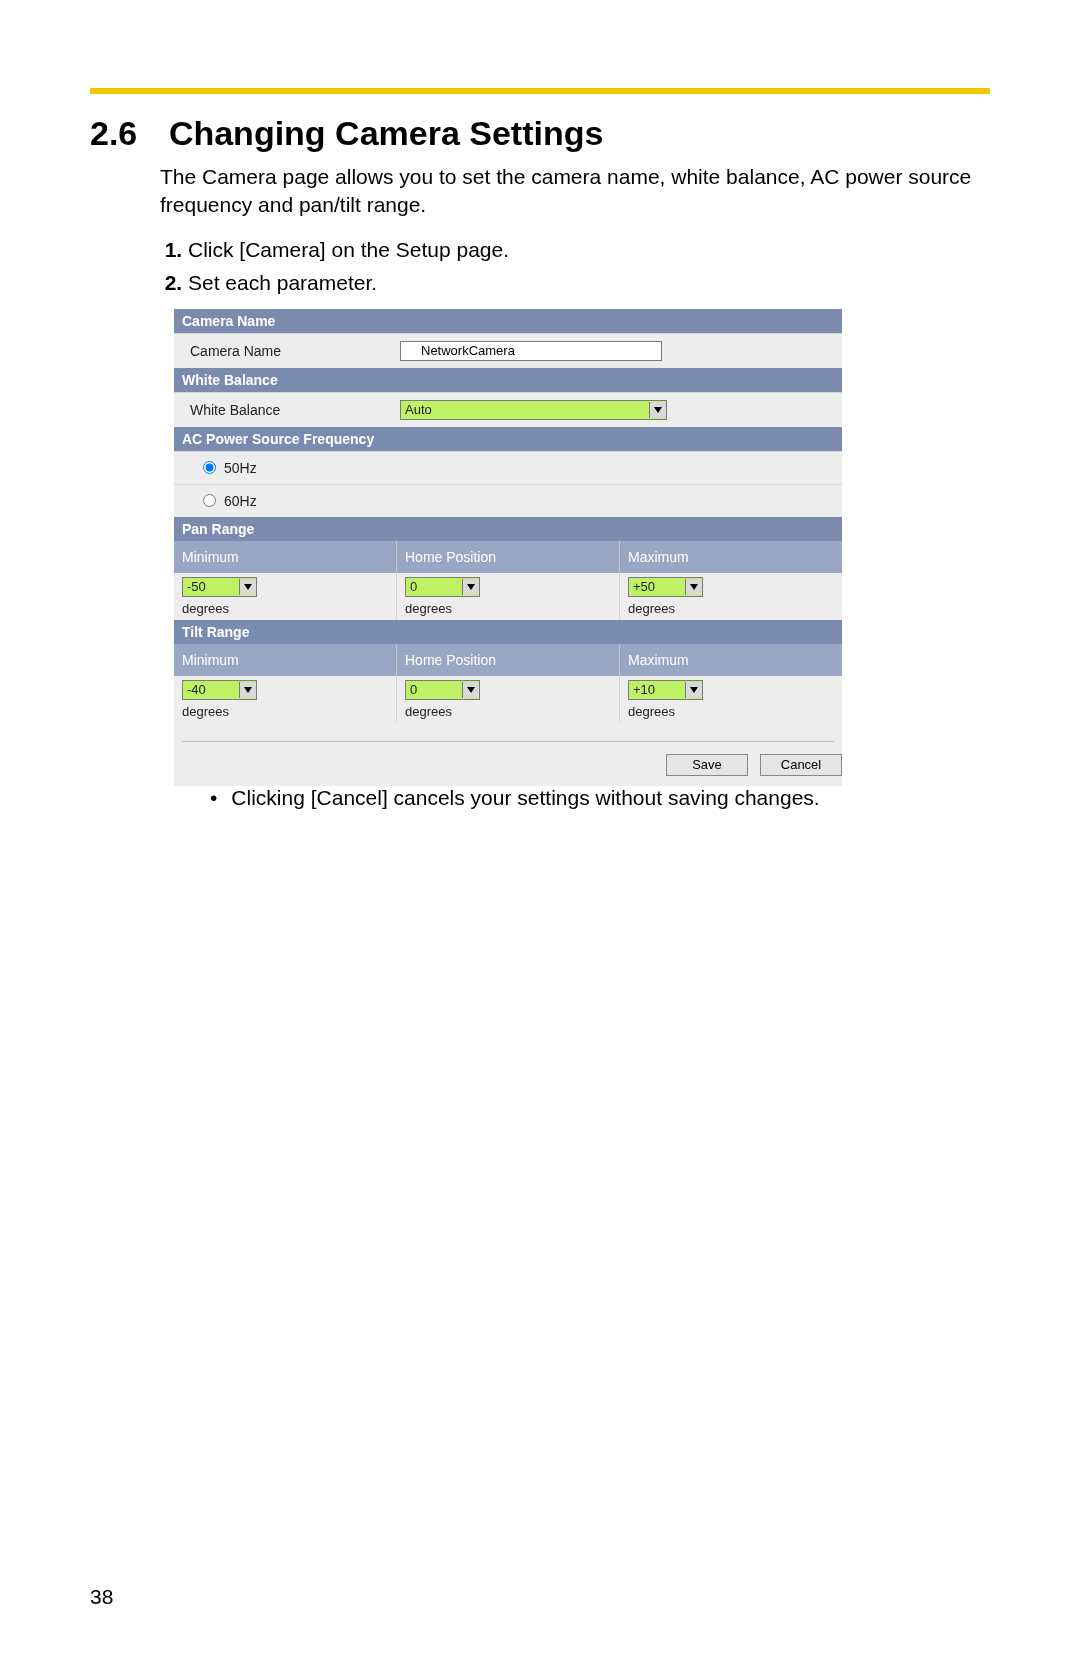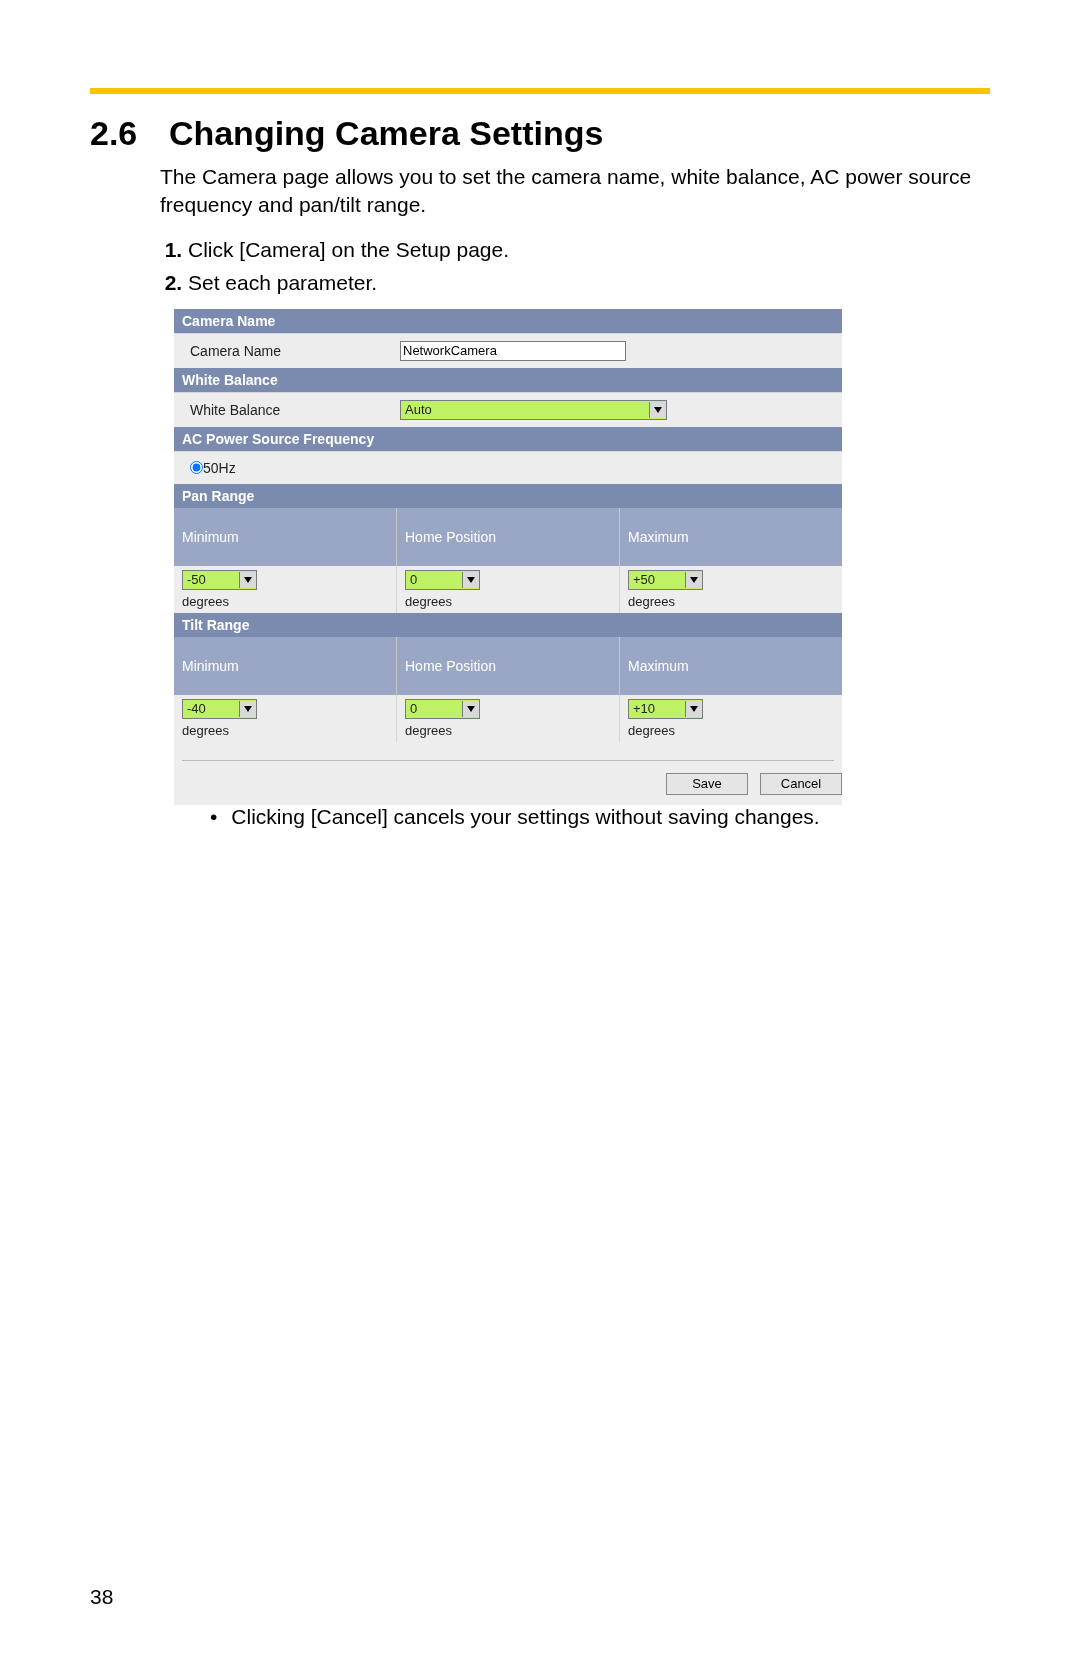--- a/index.html
+++ b/index.html
@@ -11,30 +11,30 @@
 .section-heading .title{font-size:34px;font-weight:700}
 .intro{font-size:21px;line-height:1.35;margin:2px 0 14px 70px}
 ol.steps{margin:0 0 10px 70px;padding-left:28px;font-size:21px;line-height:1.5}
 ol.steps li{margin-bottom:2px}
 ol.steps li::marker{font-weight:700}
 .ui-panel{margin-left:84px;width:668px;background:#ededed;font-family:Tahoma,Verdana,sans-serif;font-size:14px;color:#222}
 .sec-hdr{background:#7b8bb0;color:#fff;font-weight:700;padding:4px 8px;font-size:14px}
 .row{display:flex;align-items:center;border-top:1px solid #d6d6d6;padding:4px 6px 4px 16px;height:26px}
 .row .lbl{width:210px;color:#222}
 .row .ctrl{flex:1}
-input.txt{width:220px;height:18px;border:1px solid #7a7a7a;background:#fff;font-size:13px;padding:0 2px;font-family:Tahoma,Verdana,sans-serif}
+input.txt{width:220px;height:18px;border:1px solid #7a7a7a;background:#fff;font-size:13px;padding:0 20px;font-family:Tahoma,Verdana,sans-serif}
 .dd{display:inline-flex;align-items:center;border:1px solid #7a7a7a;background:#bef264;height:18px;font-size:13px}
 .dd .dd-val{padding:0 4px;min-width:48px}
 .dd.wide .dd-val{min-width:240px}
 .dd .dd-btn{width:16px;height:16px;background:#d9d9d9;border-left:1px solid #7a7a7a;display:flex;align-items:center;justify-content:center}
 .dd .dd-btn svg{width:8px;height:6px;display:block}
-.radio-row{display:flex;align-items:center;padding:4px 6px 4px 16px;border-top:1px solid #d6d6d6;height:24px;}
+.radio-row{display:flex;align-items:center;padding:4px 6px 4px 29px;border-top:1px solid #d6d6d6;height:24px;gap:8px}
 .radio-row input{margin:0}
 .cols-hdr{display:flex;background:#9aa7c4;color:#fff}
-.cols-hdr div{flex:1;padding:21px 8px;border-left:1px solid #c6c6c6;font-size:14px}
+.cols-hdr div{flex:1;padding:8px 8px;border-left:1px solid #c6c6c6;font-size:14px}
 .cols-hdr div:first-child{border-left:0}
 .cols-row{display:flex}
 .cols-row .cell{flex:1;padding:4px 8px;border-left:1px solid #d6d6d6}
 .cols-row .cell:first-child{border-left:0}
 .cols-row .unit{display:block;font-size:13px;margin-top:4px}
 .hr-thin{border-top:1px solid #bdbdbd;margin:18px 8px 8px 8px}
 .btn-bar{display:flex;justify-content:flex-end;gap:12px;padding:4px 0 10px 0}
 .btn{width:82px;height:22px;background:#e5e5e5;border:1px solid #888;font-size:13px;font-family:Tahoma,Verdana,sans-serif}
 .note{margin:0 0 0 120px;font-size:21px;text-indent:-22px;padding-left:22px}
 .note .bullet{padding-right:14px}
@@ -80,20 +80,24 @@
               </svg>
             </span>
         </span>
       </div>
     </div>
 
     <div class="sec-hdr">AC Power Source Frequency</div>
     <div class="radio-row">
       <input type="radio" name="acf" checked="" style="">
       <span>50Hz</span>
+    </div>
+    <div class="radio-row">
+      <input type="radio" name="acf" style="">
+      <span>60Hz</span>
     </div>
 
     <div class="sec-hdr">Pan Range</div>
     <div class="cols-hdr">
       <div>Minimum</div>
       <div>Home Position</div>
       <div>Maximum</div>
     </div>
     <div class="cols-row">
       <div class="cell">

